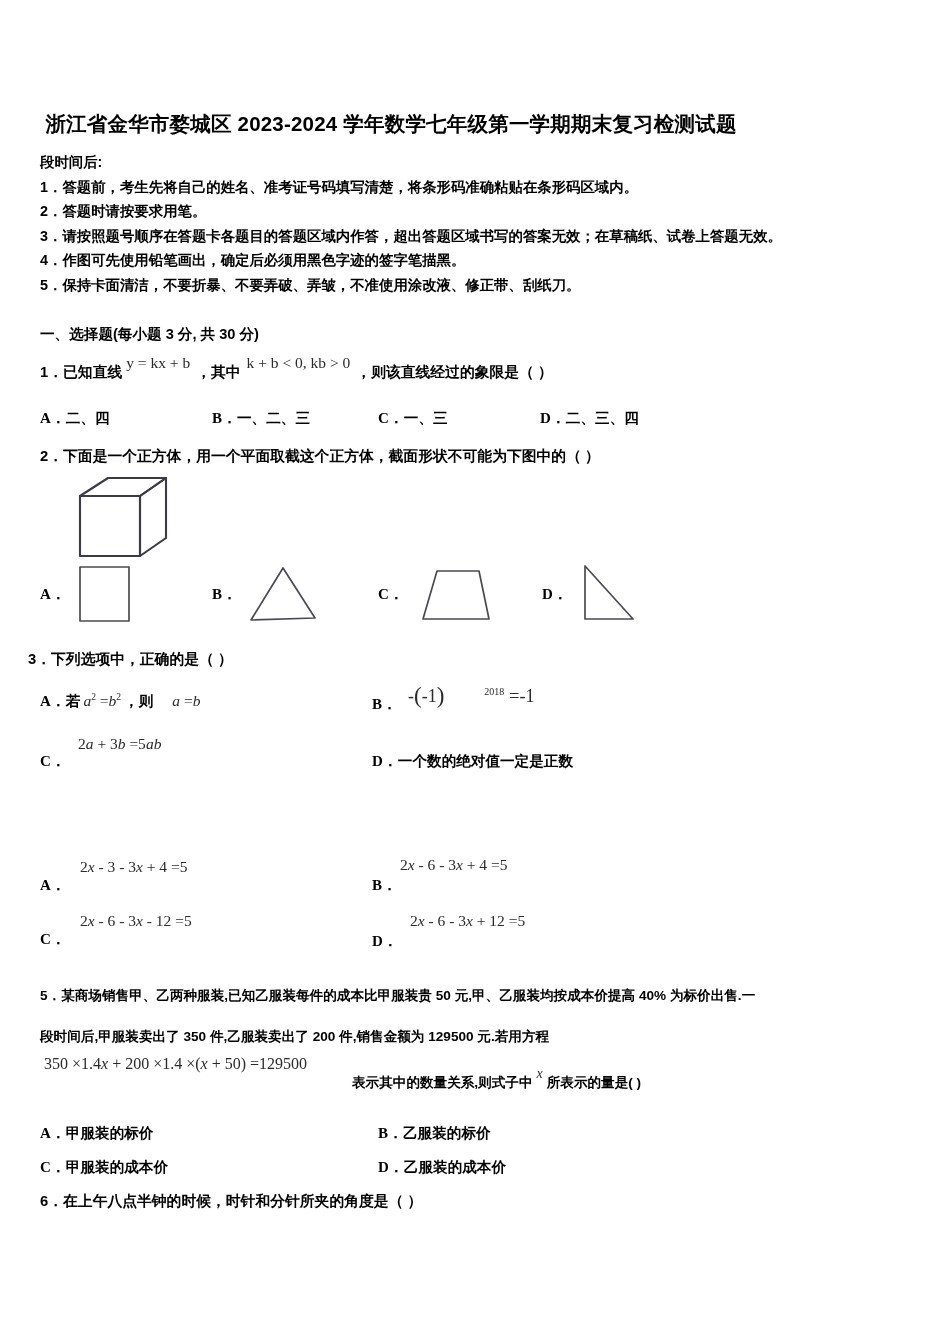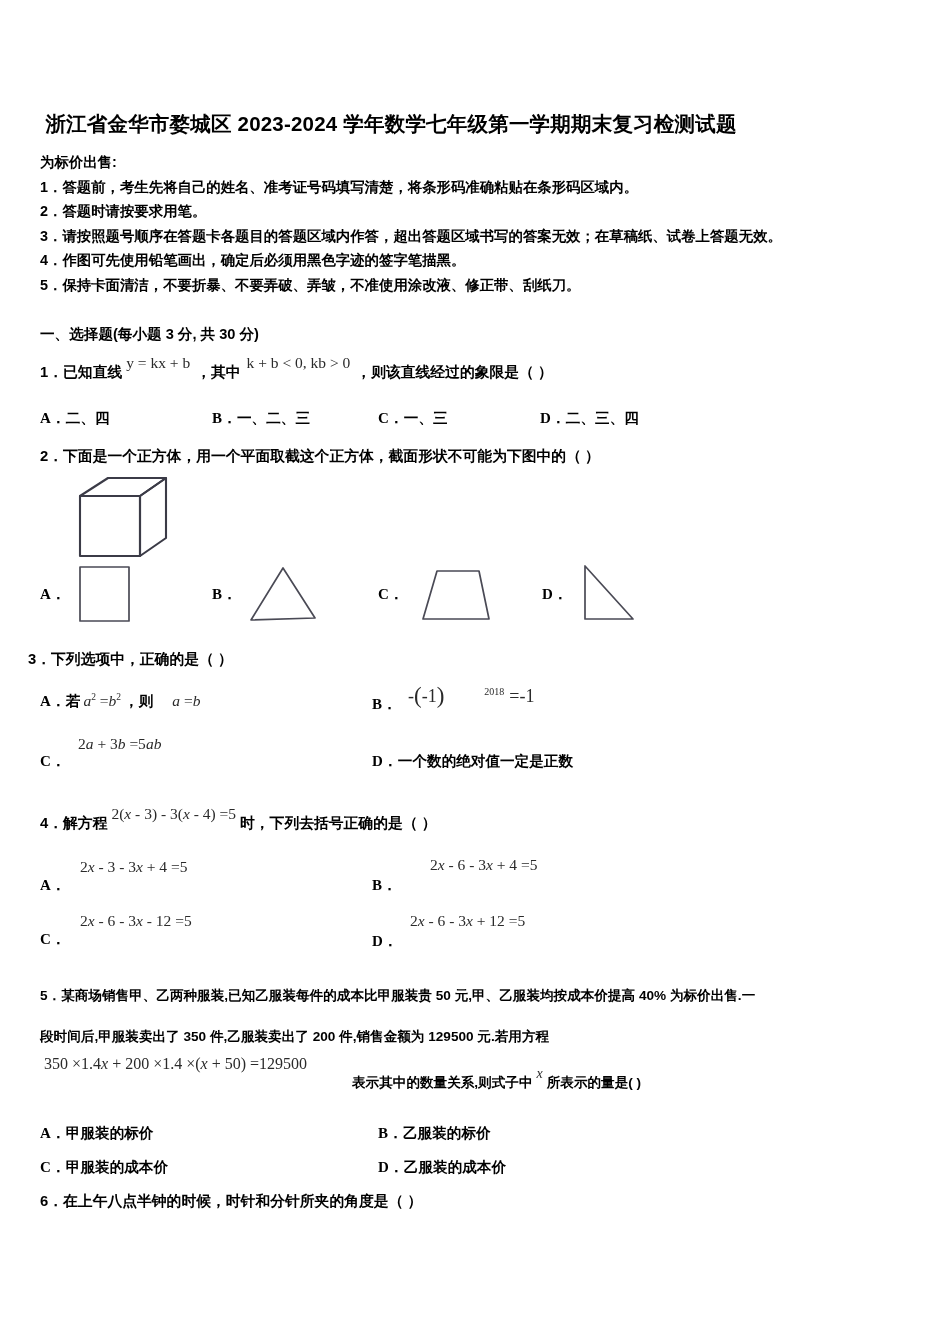--- a/index.html
+++ b/index.html
@@ -128,21 +128,21 @@
   }
 </style>
 </head>
 <body>
 
 <div class="page">
 
   <div class="doc-title">浙江省金华市婺城区 2023-2024 学年数学七年级第一学期期末复习检测试题</div>
 
   <div class="notice">
-    <p class="notice-head">为标价出售:</p>
+    <p class="notice-head">段时间后:</p>
     <p class="notice-item">1．答题前，考生先将自己的姓名、准考证号码填写清楚，将条形码准确粘贴在条形码区域内。</p>
     <p class="notice-item">2．答题时请按要求用笔。</p>
     <p class="notice-item">3．请按照题号顺序在答题卡各题目的答题区域内作答，超出答题区域书写的答案无效；在草稿纸、试卷上答题无效。</p>
     <p class="notice-item">4．作图可先使用铅笔画出，确定后必须用黑色字迹的签字笔描黑。</p>
     <p class="notice-item">5．保持卡面清洁，不要折暴、不要弄破、弄皱，不准使用涂改液、修正带、刮纸刀。</p>
   </div>
 
   <div class="section-head">一、选择题(每小题 3 分, 共 30 分)</div>
 
   <div class="q" style="left:40px; top:361px;">
@@ -229,35 +229,32 @@
     <span class="opt-label">C．</span>
   </div>
   <div class="optmath math" style="left:78px; top:735px;">
     2<i>a</i> + 3<i>b</i> =5<i>ab</i>
   </div>
 
   <div class="opt" style="left:372px; top:752px;">
     <span class="opt-label">D．</span><span>一个数的绝对值一定是正数</span>
   </div>
 
-  <div class="q" style="left:40px; top:812px;">
-    <span>4．</span><span>解方程</span><span class="math raise" style="margin:0 4px 0 4px;">2(<i>x</i> - 3) - 3(<i>x</i> - 4) =5</span><span>时，下列去括号正确的是（    ）</span>
-  </div>
 
   <div class="opt" style="left:40px; top:876px;">
     <span class="opt-label">A．</span>
   </div>
   <div class="optmath math" style="left:80px; top:858px;">
     2<i>x</i> - 3 - 3<i>x</i> + 4 =5
   </div>
 
   <div class="opt" style="left:372px; top:876px;">
     <span class="opt-label">B．</span>
   </div>
-  <div class="optmath math" style="left:430px; top:856px;">
+  <div class="optmath math" style="left:400px; top:856px;">
     2<i>x</i> - 6 - 3<i>x</i> + 4 =5
   </div>
 
   <div class="opt" style="left:40px; top:930px;">
     <span class="opt-label">C．</span>
   </div>
   <div class="optmath math" style="left:80px; top:912px;text-align:right;">
     2<i>x</i> - 6 - 3<i>x</i> - 12 =5
   </div>
 

